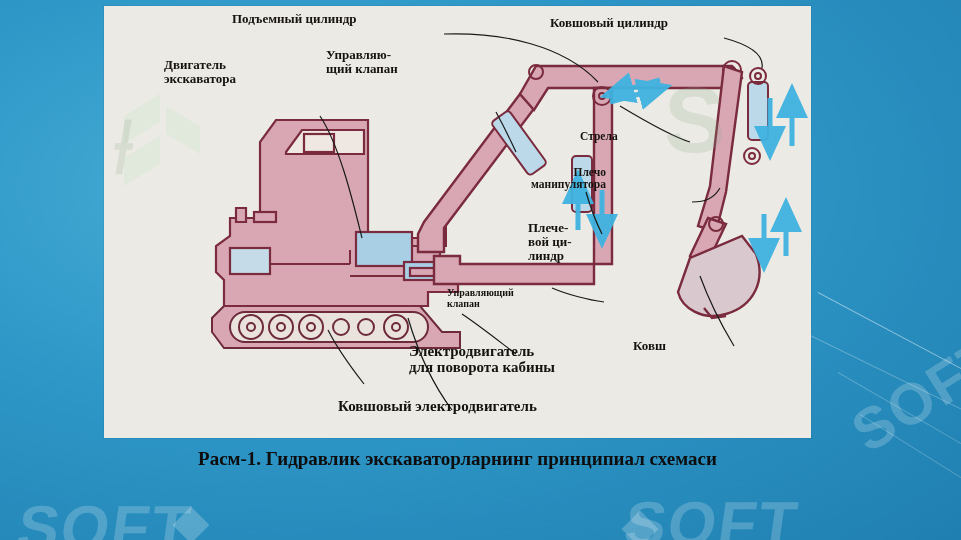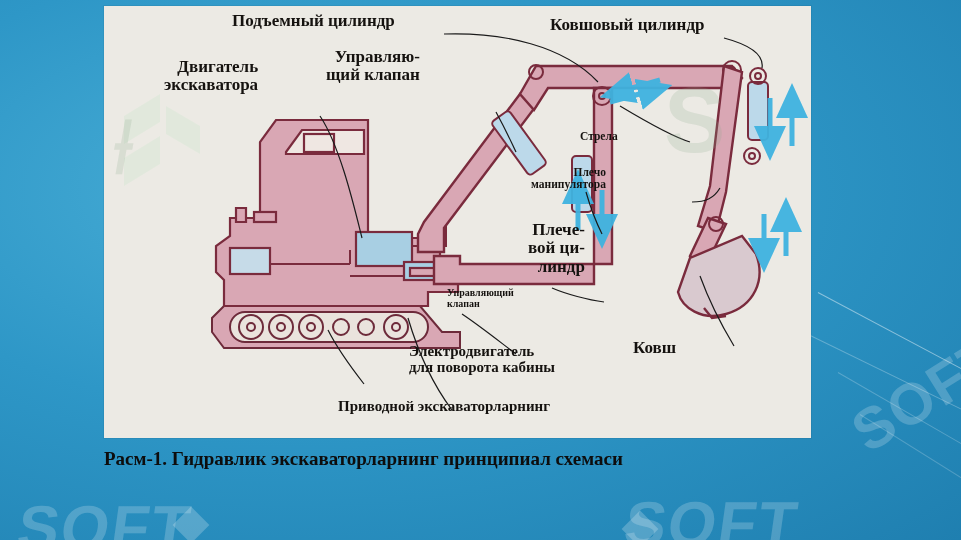--- a/index.html
+++ b/index.html
@@ -59,30 +59,30 @@
   #panel svg { display: block; }
   .lbl {
     position: absolute;
     font-family: "Liberation Serif", serif;
     font-weight: bold;
     color: #15120f;
     line-height: 1.08;
     white-space: pre-line;
     text-align: left;
   }
-  .lbl.sz-lg { font-size: 17px; text-align: right; }
+  .lbl.sz-lg { font-size: 13px; }
   .lbl.sz-md { font-size: 15px; }
   .lbl.sz-sm { font-size: 11.5px; text-align: right; }
   .lbl.sz-xs { font-size: 10px; }
   #caption {
     position: absolute;
     left: 104px;
     top: 448px;
     width: 707px;
-    text-align: left;
+    text-align: center;
     font-family: "Liberation Serif", serif;
     font-weight: bold;
     font-size: 19px;
     color: #0d0d0d;
   }
   
   .panel-wm {
     position: absolute;
     color: rgba(140,170,140,0.20);
     font-family: "Liberation Sans", sans-serif;
@@ -246,17 +246,17 @@
     <div class="lbl sz-sm" style="left:427px; top:160px;">Плечо
 манипулятора</div>
     <div class="lbl sz-lg" style="left:392px; top:215px;margin-left:32px;">Плече-
 вой ци-
 линдр</div>
     <div class="lbl sz-xs" style="left:343px; top:282px;">Управляющий
 клапан</div>
     <div class="lbl sz-md" style="left:305px; top:337px;">Электродвигатель
 для поворота кабины</div>
     <div class="lbl sz-lg" style="left:529px; top:333px;">Ковш</div>
-    <div class="lbl sz-md" style="left:234px; top:392px;">Приводной экскаваторларнинг</div>
+    <div class="lbl sz-md" style="left:234px; top:392px;">Ковшовый электродвигатель</div>
   </div>
 
   <div id="caption">Расм-1. Гидравлик экскаваторларнинг принципиал схемаси</div>
 </div>
 
 </body></html>

